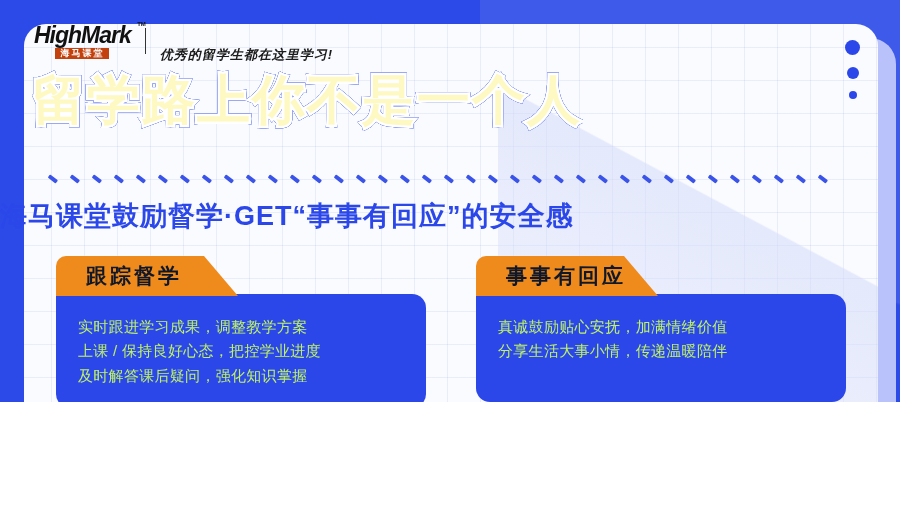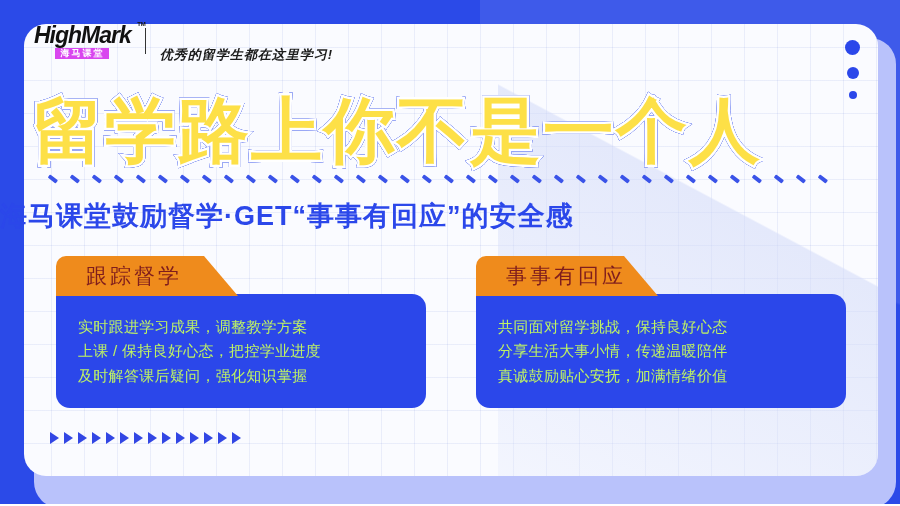--- a/index.html
+++ b/index.html
@@ -3,21 +3,21 @@
 <meta charset="utf-8">
 <style>
   * { margin:0; padding:0; box-sizing:border-box; }
   html, body {
     width:900px; height:506px;
     font-family:"Liberation Sans","DejaVu Sans",sans-serif;
     overflow:hidden;
   }
   #stage {
     position:relative;
-    width:900px; height:504px;
+    width:900px; height:402px;
     background:#2b4ae8;
     overflow:hidden;
   }
   
   .bg-wedge {
     position:absolute; right:0; top:0; width:420px; height:506px;
     background:linear-gradient(200deg, rgba(255,255,255,0.09) 0%, rgba(255,255,255,0.09) 46%, rgba(255,255,255,0) 46.4%);
     pointer-events:none;
   }
   
@@ -62,42 +62,41 @@
     color:#111; letter-spacing:-1px; white-space:nowrap;
   }
   .logo-reg {
     position:absolute; top:-3px; right:-15px;
     font-size:6px; font-style:normal; font-weight:bold;
     letter-spacing:0; color:#111;
   }
   .logo-cn {
     margin-top:1px;
     font-size:9px; font-weight:bold; color:#fff;
-    background:#d946ef; padding:1px 5px; letter-spacing:2px;
+    background:#c2410c; padding:1px 5px; letter-spacing:2px;
     white-space:nowrap;
   }
   .divider-v { width:1px; height:26px; background:#333; }
   .tagline {
     font-size:13px; font-weight:bold; font-style:italic;
     color:#1b1b1b; letter-spacing:1px; white-space:nowrap;margin-top:28px;
   }
 
   
   .headline {
     position:absolute; left:32px; top:72px;
     width:820px;
-    font-size:71px; font-weight:bold;
-    color:#fde047;
+    font-size:53px; font-weight:bold;
+    color:#fef9c3;
     letter-spacing:2px;
     white-space:nowrap;
     -webkit-text-stroke:5px #ffffff;
     paint-order:stroke fill;
     filter:drop-shadow(0 0 0.6px #2b47ea) drop-shadow(0 0 0.6px #2b47ea);
     line-height:1.05;
-    margin-top:22px;
   }
 
   
   .slashrow {
     position:absolute; left:44px; top:174px;
     width:790px; height:16px;
     display:flex; gap:0; overflow:hidden;
   }
   .slash {
     width:22px; height:16px; flex:none;
@@ -128,21 +127,21 @@
     position:relative;
     width:182px; height:40px;
     background:#ef8b1c;
     border-top-left-radius:10px;
     border-top-right-radius:10px;
     clip-path:polygon(0 0, 148px 0, 182px 40px, 0 40px);
     display:flex; align-items:center; padding-left:30px;
     z-index:3;
   }
   .card-tab span {
-    font-size:21px; font-weight:normal; color:#7f1d1d; letter-spacing:3px;
+    font-size:21px; font-weight:bold; color:#0f172a; letter-spacing:3px;
   }
   .card-body {
     position:relative; margin-top:-2px;
     background:#2b47ea;
     border-radius:14px;
     border-top-left-radius:0;
     padding:21px 22px 20px 22px;
     min-height:108px;
     z-index:2;
   }
@@ -256,23 +255,22 @@
           <div class="card-line">实时跟进学习成果，调整教学方案</div>
           <div class="card-line">上课 / 保持良好心态，把控学业进度</div>
           <div class="card-line">及时解答课后疑问，强化知识掌握</div>
         </div>
       </div>
       <div class="card">
         <div class="card-tab">
           <span>事事有回应</span>
         </div>
         <div class="card-body">
-          <div class="card-line">共同面对留学挑战，保持良好心态</div>
+          <div class="card-line">真诚鼓励贴心安抚，加满情绪价值</div>
           <div class="card-line">分享生活大事小情，传递温暖陪伴</div>
-          <div class="card-line">真诚鼓励贴心安抚，加满情绪价值</div>
         </div>
       </div>
     </div>
 
   <div class="arrows" id="arrows">
       <div class="arrow"></div>
       <div class="arrow"></div>
       <div class="arrow"></div>
       <div class="arrow"></div>
       <div class="arrow"></div>

